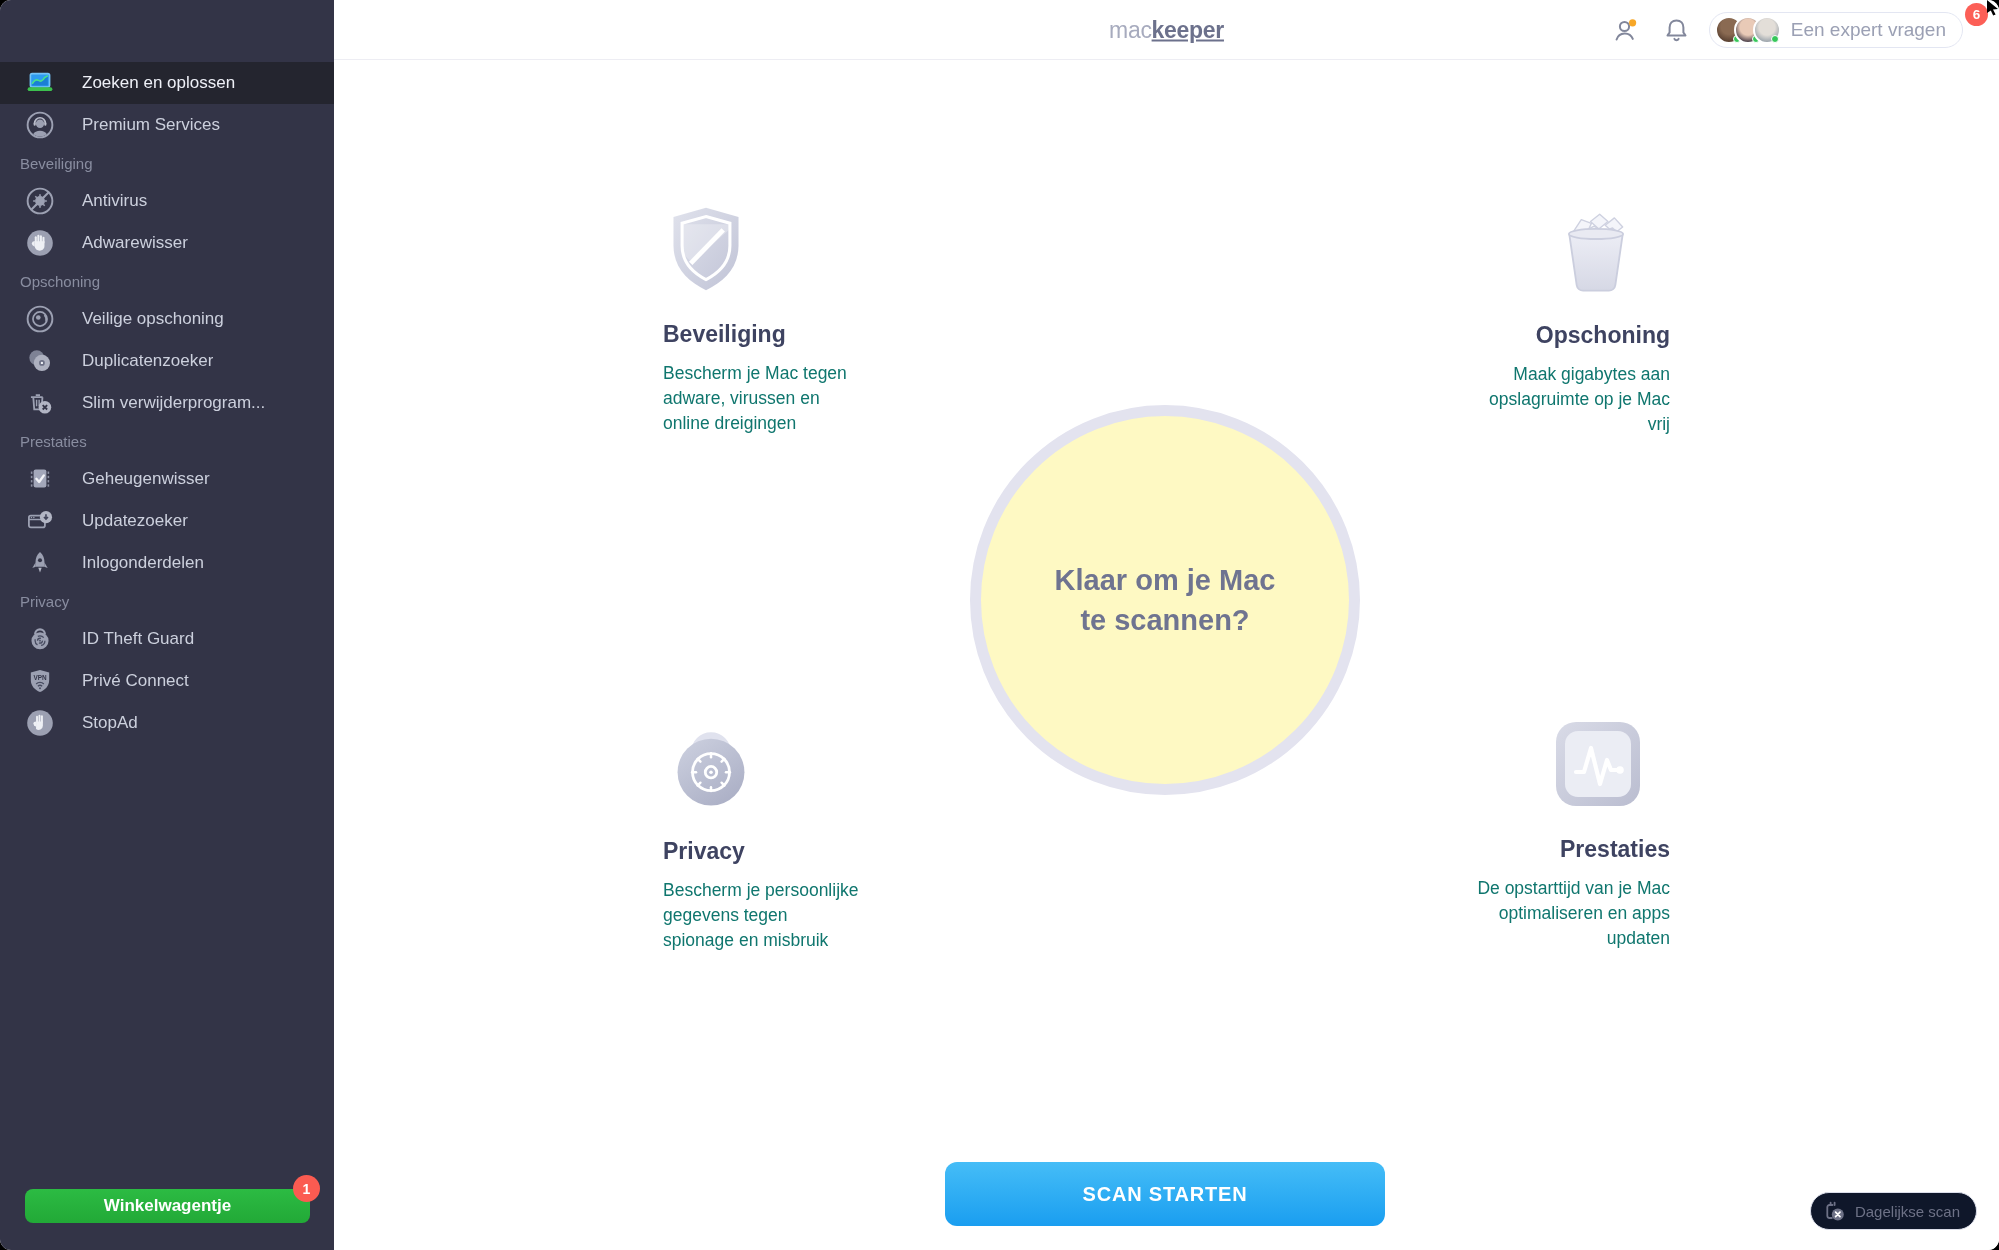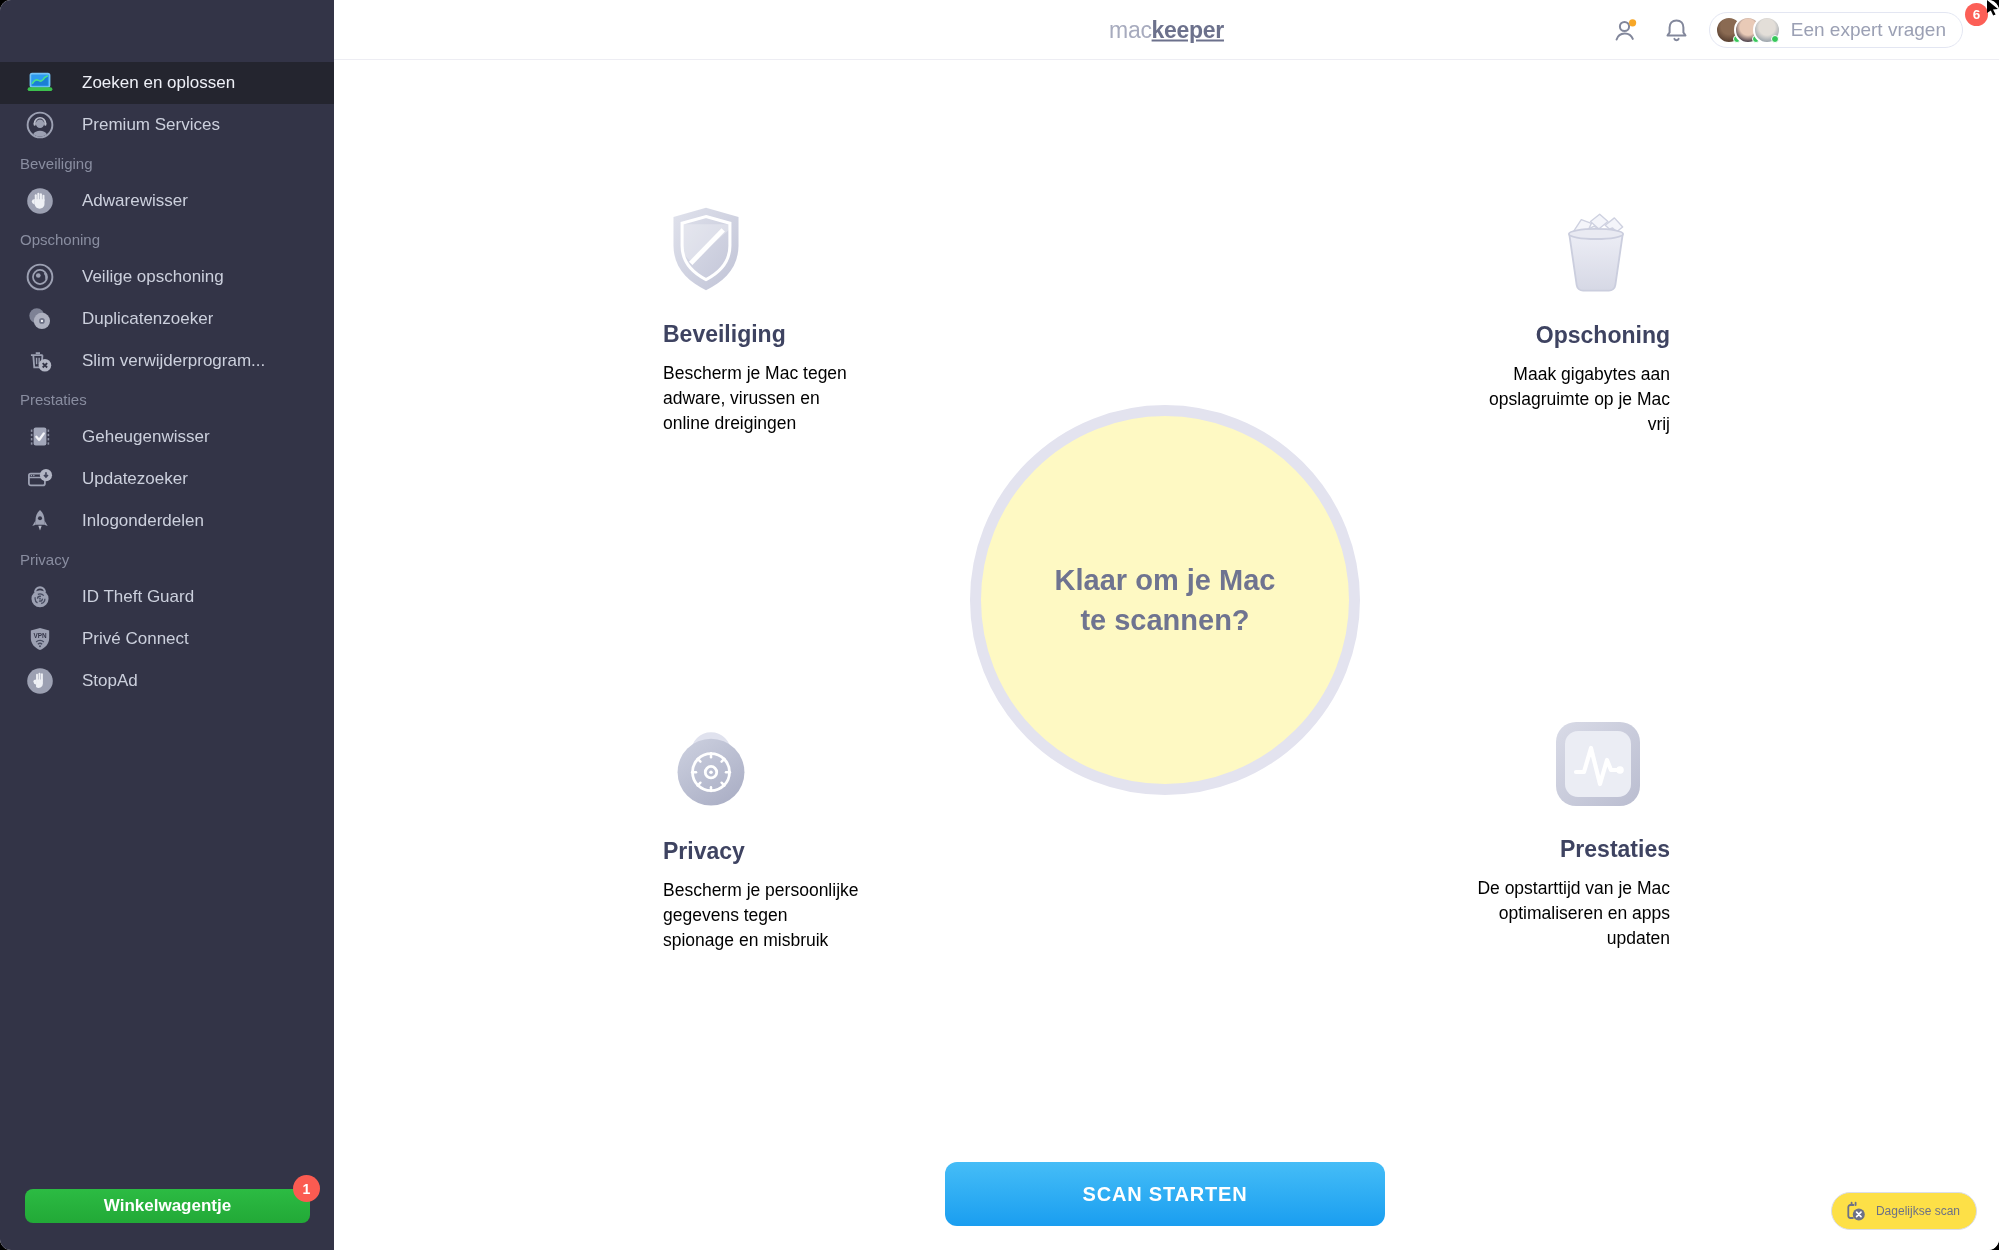--- a/index.html
+++ b/index.html
@@ -55,39 +55,39 @@
   }
   
   .content{position:absolute;left:0;top:60px;width:1665px;height:1190px;background:#fff;}
   .quad{position:absolute;width:390px;}
   .quad .icon-row{display:flex;align-items:flex-end;}
   .quad.alignL{text-align:left;}
   .quad.alignL .icon-row{justify-content:flex-start;padding-left:4px;}
   .quad.alignR{text-align:right;}
   .quad.alignR .icon-row{justify-content:flex-end;padding-right:28px;}
   .quad-title{font-size:23px;font-weight:600;color:#3e4361;line-height:28px;margin-top:23px;}
-  .quad-desc{font-size:17.5px;color:#000000;line-height:25px;margin-top:13px;white-space:pre-line;}
+  .quad-desc{font-size:17.5px;color:#0f766e;line-height:25px;margin-top:13px;white-space:pre-line;}
   #q-bev{left:329px;top:145px;}
   #q-ops{right:329px;top:148px;}
   #q-pri{left:329px;top:655px;}
   #q-pre{right:329px;top:660px;}
   .scan-circle{
     position:absolute;left:636px;top:345px;width:390px;height:390px;border-radius:50%;
     border:11px solid #e3e3ef;background:#fef9c3;display:flex;align-items:center;justify-content:center;
   }
   .circle-text{font-size:29px;font-weight:600;color:#6f7490;text-align:center;line-height:40px;white-space:pre-line;}
   .scan-btn{
     position:absolute;left:611px;top:1102px;width:440px;height:64px;border:none;border-radius:12px;
     background:linear-gradient(#45bdf7,#1a9ef0);color:#fff;font-size:20px;font-weight:bold;letter-spacing:0.8px;
     font-family:inherit;cursor:pointer;
   }
   .daily-btn{
     position:absolute;right:22px;top:1132px;height:38px;border-radius:19px;border:1px solid #dbdeea;
-    background:#fde047;display:flex;align-items:center;gap:9px;padding:0 16px 0 12px;cursor:pointer;
-    font-family:inherit;font-size:12px;color:#6d7186;
+    background:#0f172a;display:flex;align-items:center;gap:9px;padding:0 16px 0 12px;cursor:pointer;
+    font-family:inherit;font-size:15px;color:#6d7186;
   }
   .cursor{position:absolute;left:1986px;top:0;z-index:9;}
 </style>
 </head>
 <body>
 
 <div class="app">
 
   <aside class="sidebar">
     <nav class="nav">
@@ -113,20 +113,33 @@
             <path d="M10 13.2 a5 5 0 0 1 10 0" stroke="#b9bcca" stroke-width="1.6"></path>
             <rect x="9" y="12.4" width="2" height="3.4" rx="1" fill="#b9bcca"></rect>
             <rect x="19" y="12.4" width="2" height="3.4" rx="1" fill="#b9bcca"></rect>
           </svg>
         </span>
         <span class="lbl">Premium Services</span>
       </div>
 
       <div class="nav-section">Beveiliging</div>
 
+      <div class="nav-item">
+        <span class="ic">
+          <svg width="32" height="32" viewBox="0 0 30 30" fill="none">
+            <circle cx="15" cy="15" r="11.6" stroke="#9ca0b2" stroke-width="1.8"></circle>
+            <circle cx="15" cy="15" r="4.6" fill="#9ca0b2"></circle>
+            <g stroke="#9ca0b2" stroke-width="1.5">
+              <path d="M15 8.6 v2 M15 19.4 v2 M8.6 15 h2 M19.4 15 h2 M10.6 10.6 l1.4 1.4 M18 18 l1.4 1.4 M19.4 10.6 L18 12 M12 18 l-1.4 1.4"></path>
+            </g>
+            <path d="M6.8 23.2 L23.2 6.8" stroke="#9ca0b2" stroke-width="1.9"></path>
+          </svg>
+        </span>
+        <span class="lbl">Antivirus</span>
+      </div>
 
       <div class="nav-item">
         <span class="ic">
           <svg width="32" height="32" viewBox="0 0 30 30">
             <circle cx="15" cy="15" r="12" fill="#9ca0b2"></circle>
             <g fill="#eef0f5">
               <rect x="10.1" y="8.6" width="1.9" height="6.8" rx="0.95"></rect>
               <rect x="12.5" y="7.3" width="1.9" height="8.1" rx="0.95"></rect>
               <rect x="14.9" y="7.8" width="1.9" height="7.6" rx="0.95"></rect>
               <rect x="17.3" y="9.1" width="1.9" height="6.3" rx="0.95"></rect>

